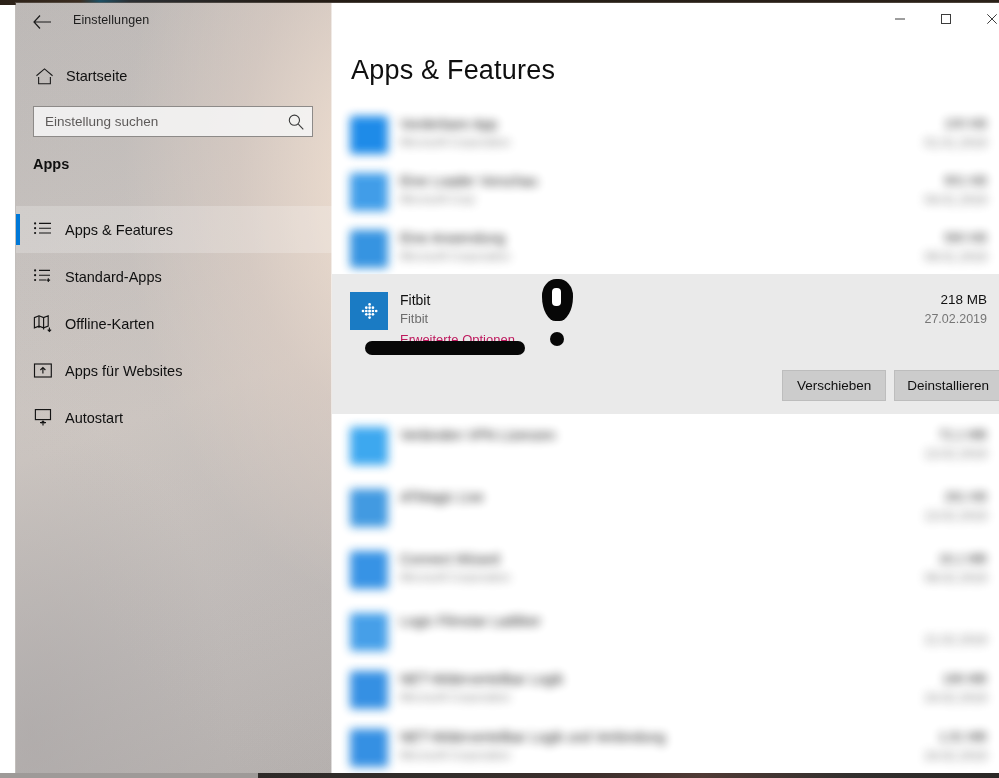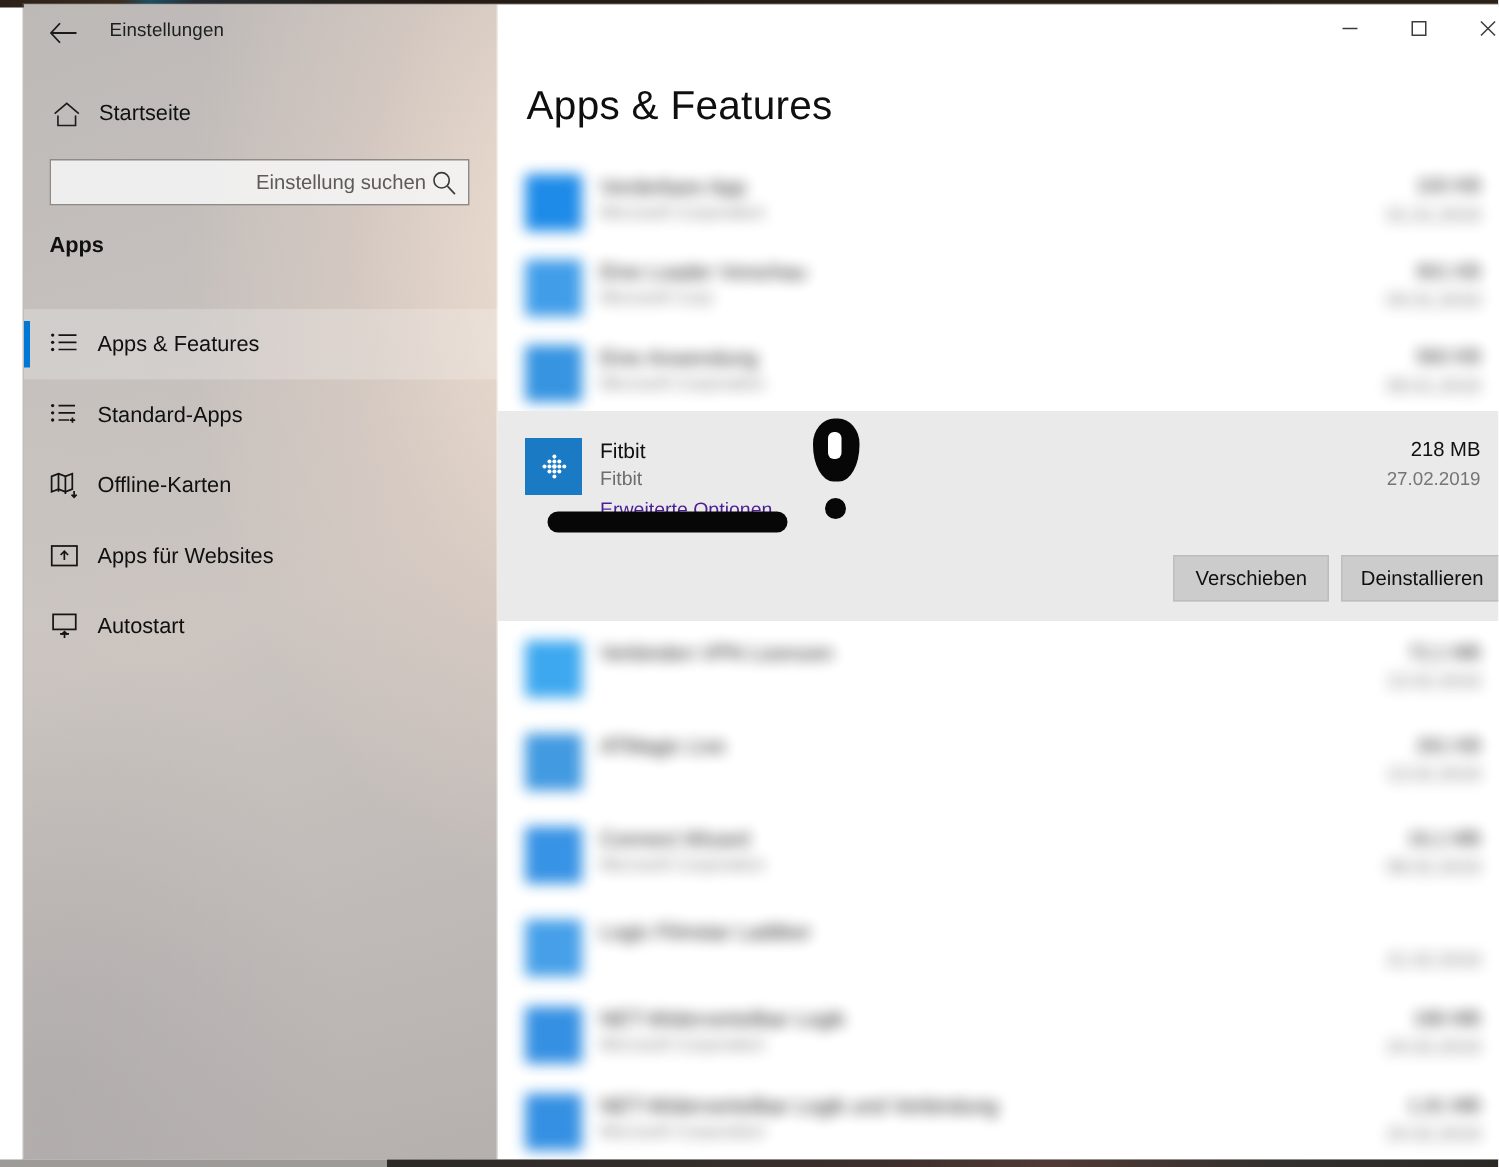--- a/index.html
+++ b/index.html
@@ -112,21 +112,20 @@
     position: absolute;
     left: 0; top: 0;
     width: 250px; height: 29px;
     border: 0; outline: 0;
     background: transparent;
     padding: 0 0 0 11px;
     box-sizing: border-box;
     font-family: "Liberation Sans", sans-serif;
     font-size: 13.5px;
     color: #2d2d2d;
-    text-align: right;
   }
   .search-input::placeholder { color: #5d5a59; opacity: 1; }
   .search-icon {
     position: absolute;
     right: 7px; top: 6px;
     width: 18px; height: 18px;
     color: #3a3a3a;
   }
 
   .section-head {
@@ -276,21 +275,21 @@
   }
   .app-row.selected .app-name { font-size: 14px; color: #101010; top: 18px; }
   .app-row.selected .app-meta { top: 37px; font-size: 13px; color: #6e6e6e; }
   .app-row.selected .app-size { top: 18px; font-size: 13.5px; font-weight: normal; }
   .app-row.selected .app-date { top: 38px; }
 
   .adv-link {
     position: absolute;
     left: 68px; top: 58px;
     font-size: 13px;
-    color: #4c1d95;
+    color: #be185d;
     cursor: pointer;
   }
 
   .card-actions {
     position: absolute;
     right: 13px; bottom: 13px;
     display: flex;
     gap: 8px;
   }
   .btn {

